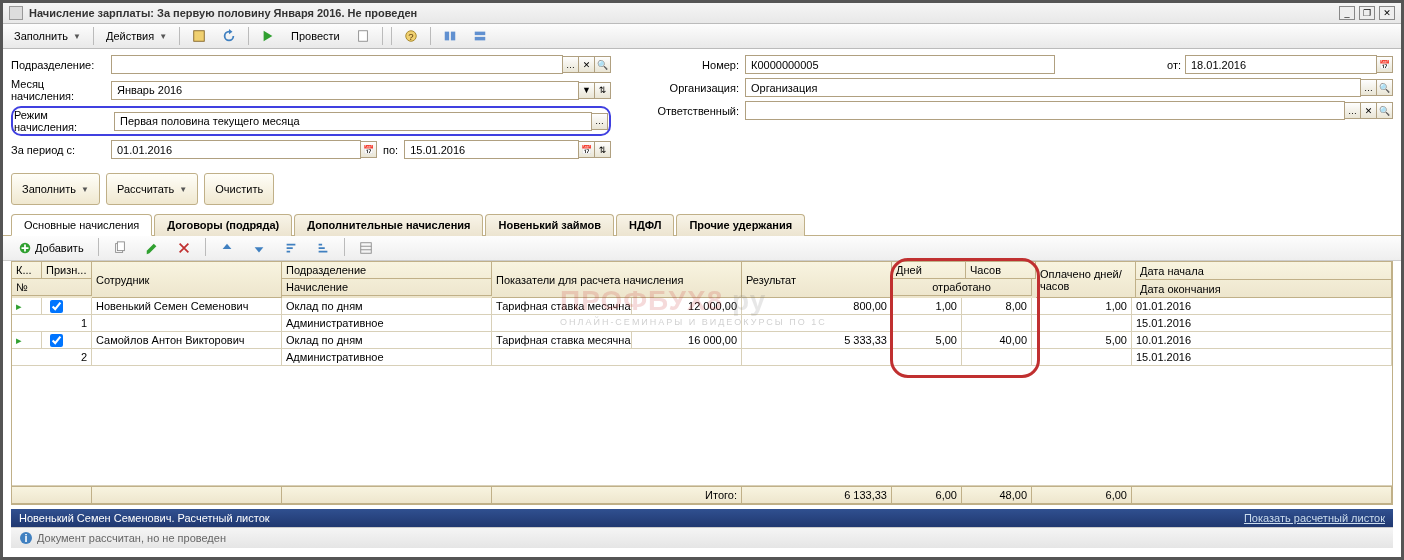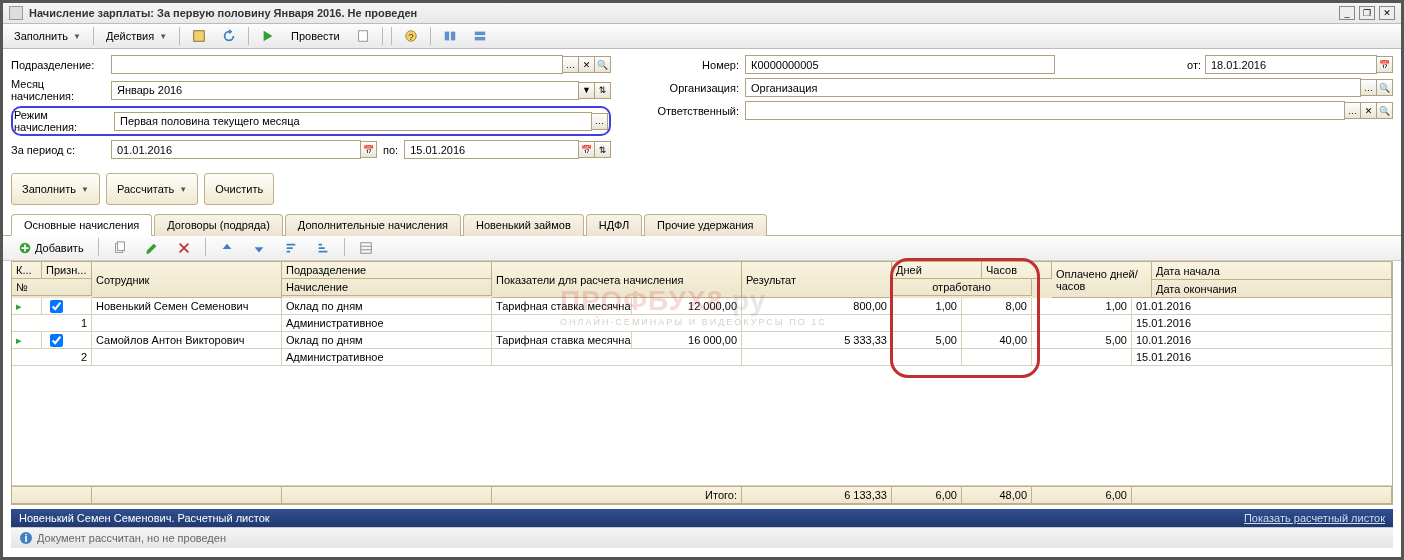--- a/index.html
+++ b/index.html
@@ -17,21 +17,21 @@
 .form-row { display: flex; align-items: center; margin-bottom: 4px; }
 .fld-lbl { width: 100px; text-align: left; padding-right: 4px; }
 .fld-lbl2 { width: 90px; text-align: right; padding-right: 6px; }
 .inp { border: 1px solid #b0a080; background: #fff; height: 19px; padding: 1px 3px; display: flex; align-items: center; position: relative; }
 .inp input { border: none; outline: none; width: 100%; font-size: 11px; background: transparent; }
 .ibtn { width: 17px; height: 17px; border: 1px solid #b0a080; background: linear-gradient(#fefefe,#e9e5d5); display: inline-flex; align-items: center; justify-content: center; cursor: pointer; margin-left: -1px; font-size: 9px; }
 .highlight-blue { border: 2px solid #4040e0; border-radius: 10px; padding: 1px; }
 .btnrow { display: flex; gap: 6px; padding: 4px 8px 8px; }
 .act-btn { border: 1px solid #c0b088; background: linear-gradient(#fffef8,#f0e8d0); padding: 9px 10px; border-radius: 3px; cursor: pointer; display: inline-flex; align-items: center; gap: 3px; }
 .tabs { display: flex; padding: 0 8px; border-bottom: 1px solid #c0b088; }
-.tab { padding: 4px 12px; border: 1px solid #c0b088; border-bottom: none; background: linear-gradient(#f8f4e8,#ece4d0); margin-right: 2px; border-radius: 4px 4px 0 0; cursor: pointer; position: relative; top: 1px; }
+.tab { padding: 4px 12px; border: 1px solid #c0b088; border-bottom: none; background: linear-gradient(#f8f4e8,#ece4d0); margin-right: 2px; border-radius: 4px 4px 0 0; cursor: pointer; position: relative; top: 1px; font-weight: bold; }
 .tab.active { background: #fff; border-bottom: 1px solid #fff; font-weight: normal; }
 .subbar { background: linear-gradient(#fdfdfd,#eee); border-bottom: 1px solid #ccc; padding: 2px 8px; display: flex; gap: 4px; }
 .grid { margin: 0 8px; border: 1px solid #c0b088; }
 .ghead { display: flex; background: linear-gradient(#f8f4e0,#ede5cc); }
 .gh { border-right: 1px solid #c0b088; border-bottom: 1px solid #c0b088; padding: 2px 4px; display: flex; align-items: center; }
 .ghsub { display: flex; }
 .grow { display: flex; background: #fff; }
 .gc { border-right: 1px solid #d8d0b8; border-bottom: 1px solid #d8d0b8; padding: 2px 4px; height: 17px; display: flex; align-items: center; overflow: hidden; white-space: nowrap; }
 .num { justify-content: flex-end; }
 .gfoot { display: flex; background: linear-gradient(#f8f4e0,#ede5cc); border-top: 1px solid #c0b088; text-align: center; }
@@ -155,21 +155,21 @@
       </div>
     </div>
     <div style="flex:1;">
       <div class="form-row">
         <div class="fld-lbl2">Номер:</div>
         <div class="inp" style="width:310px">
             <input value="К0000000005" style="">
           </div>
         <div style="flex:1"></div>
         <div style="padding:0 4px">от:</div>
-        <div class="inp" style="width:172px">
+        <div class="inp" style="width:192px">
             <input value="18.01.2016" style="">
           </div>
         <div class="ibtn">📅</div>
       </div>
       <div class="form-row">
         <div class="fld-lbl2">Организация:</div>
         <div class="inp" style="flex:1">
             <input value="Организация" style="">
           </div>
         <div class="ibtn">…</div>
@@ -279,21 +279,21 @@
     </div>
     <div class="gh" style="width:190px;height:36px">Сотрудник</div>
     <div style="display:flex;flex-direction:column;">
       <div class="gh" style="width:210px">Подразделение</div>
       <div class="gh" style="width:210px">Начисление</div>
     </div>
     <div class="gh" style="width:250px;height:36px">Показатели для расчета начисления</div>
     <div class="gh" style="width:150px;height:36px">Результат</div>
     <div style="display:flex;flex-direction:column;">
       <div class="ghsub">
-        <div class="gh" style="width:90px">Дней</div>
+        <div class="gh" style="width:74px">Дней</div>
         <div class="gh" style="width:70px">Часов</div>
       </div>
       <div class="gh" style="width:140px;justify-content:center">отработано</div>
     </div>
     <div class="gh" style="width:100px;height:36px">Оплачено дней/часов</div>
     <div style="display:flex;flex-direction:column;flex:1">
       <div class="gh" style="flex:1">Дата начала</div>
       <div class="gh" style="flex:1">Дата окончания</div>
     </div>
   </div>

